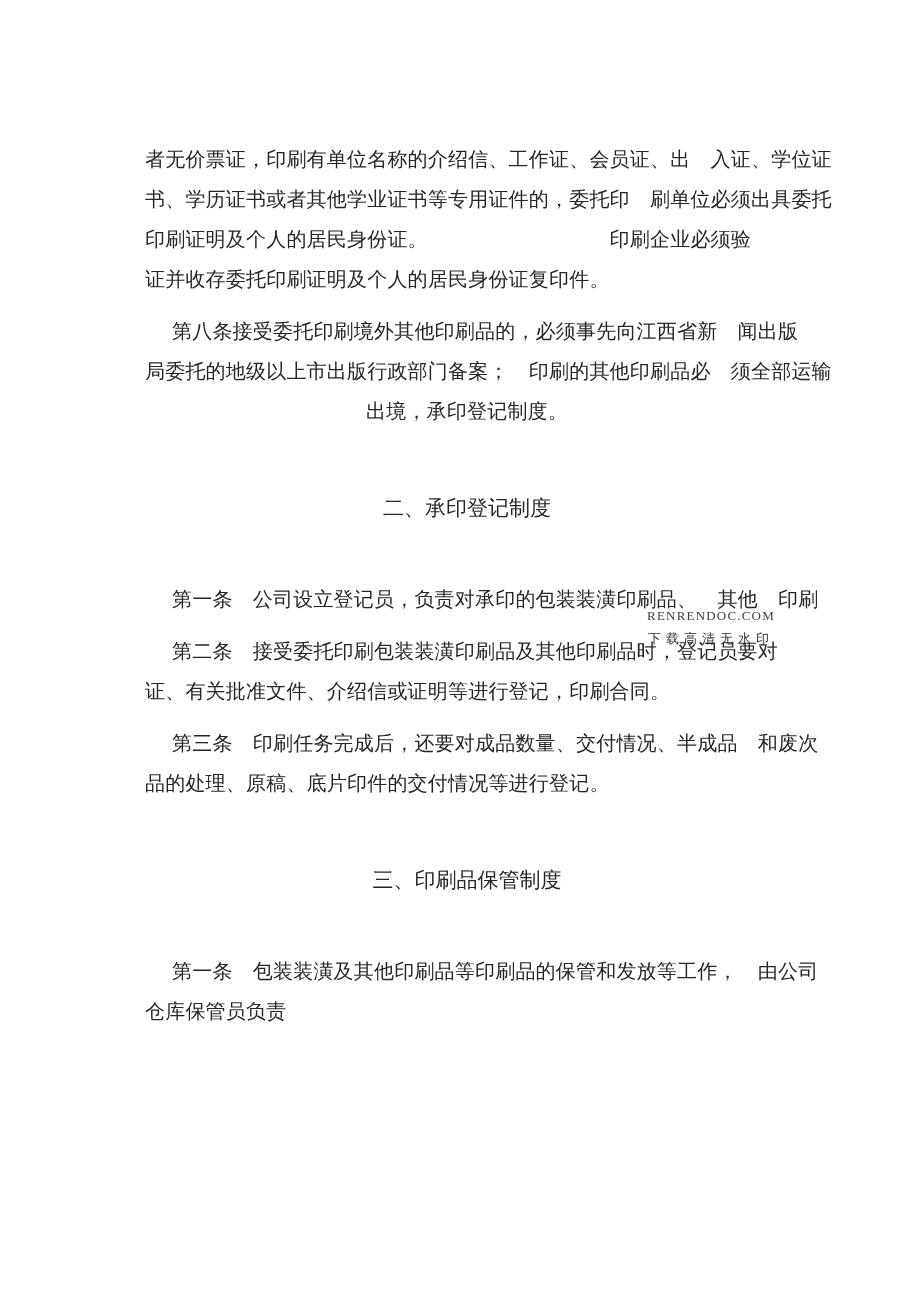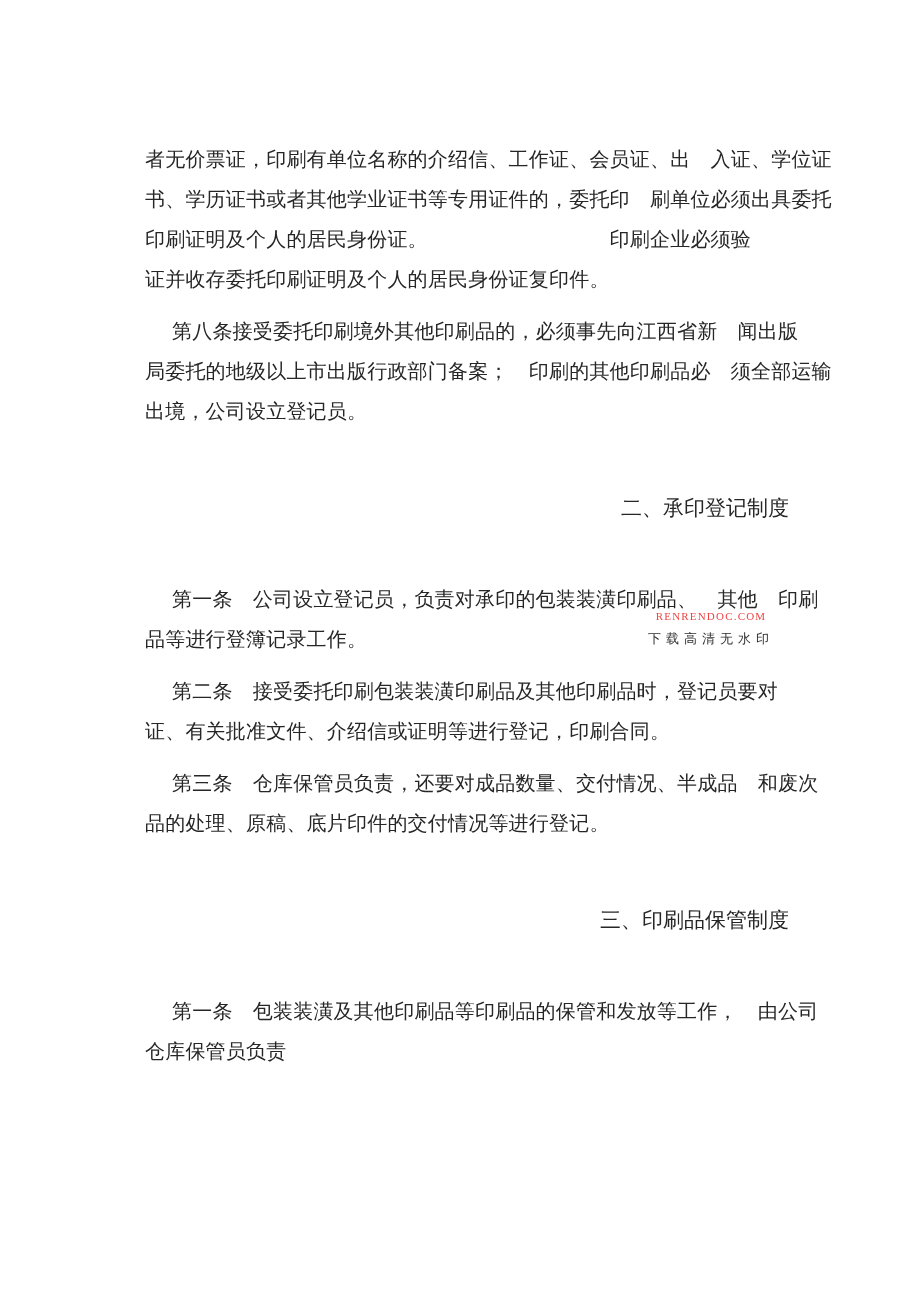--- a/index.html
+++ b/index.html
@@ -21,25 +21,25 @@
     line-height:40px;
     height:40px;
     white-space:pre;
     letter-spacing:0.2px;
   }
   .indent-first .line:first-child{padding-left:27px;}
   .heading{
     font-size:21px;
     line-height:40px;
     height:40px;
-    text-align:right;
+    text-align:center;
     white-space:pre;
   }
   .block{margin:12px;}
-  .b1{margin-top:4px;}
+  .b1{margin-top:4px;text-align:center;}
   .b2{margin-top:57px;}
   .b3{margin-top:51px;}
   .b4{margin-top:3px;}
   .b5{margin-top:0px;}
   .b6{margin-top:57px;}
   .b7{margin-top:51px;}
   .b8{margin-top:34px;}
   #watermark{
     position:absolute;
     left:640px;top:609px;
@@ -49,24 +49,24 @@
   }
   #watermark .wm-title{
     font-size:30px;
     font-weight:bold;
     letter-spacing:1px;
     line-height:38px;
     color:#141414;
     white-space:nowrap;
   }
   #watermark .wm-domain{
-    font-size:11px;
+    font-size:13px;
     letter-spacing:1.2px;
     line-height:14px;
-    color:#ef4444;
+    color:#404040;
     white-space:nowrap;
   }
   #watermark .wm-tagline{
     font-size:13px;
     letter-spacing:5px;
     line-height:15px;
     margin-top:8px;
     color:#2e2e2e;
     white-space:nowrap;
   }
@@ -77,35 +77,34 @@
 <div id="doc-body">
     <div class="block b0">
       <div class="line">者无价票证，印刷有单位名称的介绍信、工作证、会员证、出　入证、学位证</div>
       <div class="line">书、学历证书或者其他学业证书等专用证件的，委托印　刷单位必须出具委托</div>
       <div class="line">印刷证明及个人的居民身份证。　　　　　　　　　印刷企业必须验</div>
       <div class="line">证并收存委托印刷证明及个人的居民身份证复印件。</div>
     </div>
     <div class="block b1 indent-first">
       <div class="line">第八条接受委托印刷境外其他印刷品的，必须事先向江西省新　闻出版</div>
       <div class="line">局委托的地级以上市出版行政部门备案；　印刷的其他印刷品必　须全部运输</div>
-      <div class="line">出境，公司设立登记员。</div>
+      <div class="line">出境，承印登记制度。</div>
     </div>
     <div class="block b2">
       <div class="heading">二、承印登记制度</div>
     </div>
     <div class="block b3 indent-first">
       <div class="line">第一条　公司设立登记员，负责对承印的包装装潢印刷品、　其他　印刷</div>
-      <div class="line">品等进行登簿记录工作。</div>
     </div>
     <div class="block b4 indent-first">
       <div class="line">第二条　接受委托印刷包装装潢印刷品及其他印刷品时，登记员要对</div>
       <div class="line">证、有关批准文件、介绍信或证明等进行登记，印刷合同。</div>
     </div>
     <div class="block b5 indent-first">
-      <div class="line">第三条　仓库保管员负责，还要对成品数量、交付情况、半成品　和废次</div>
+      <div class="line">第三条　印刷任务完成后，还要对成品数量、交付情况、半成品　和废次</div>
       <div class="line">品的处理、原稿、底片印件的交付情况等进行登记。</div>
     </div>
     <div class="block b6">
       <div class="heading">三、印刷品保管制度</div>
     </div>
     <div class="block b7 indent-first">
       <div class="line">第一条　包装装潢及其他印刷品等印刷品的保管和发放等工作，　由公司</div>
       <div class="line">仓库保管员负责</div>
     </div>
   </div>

